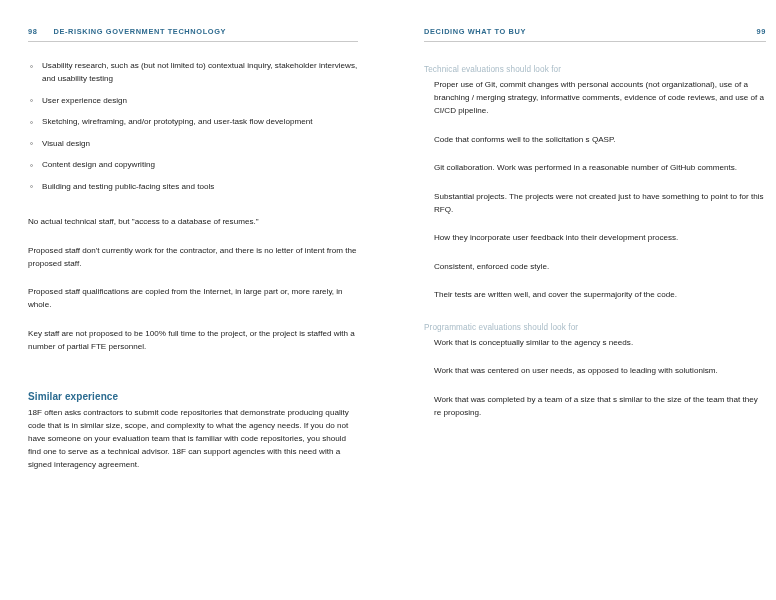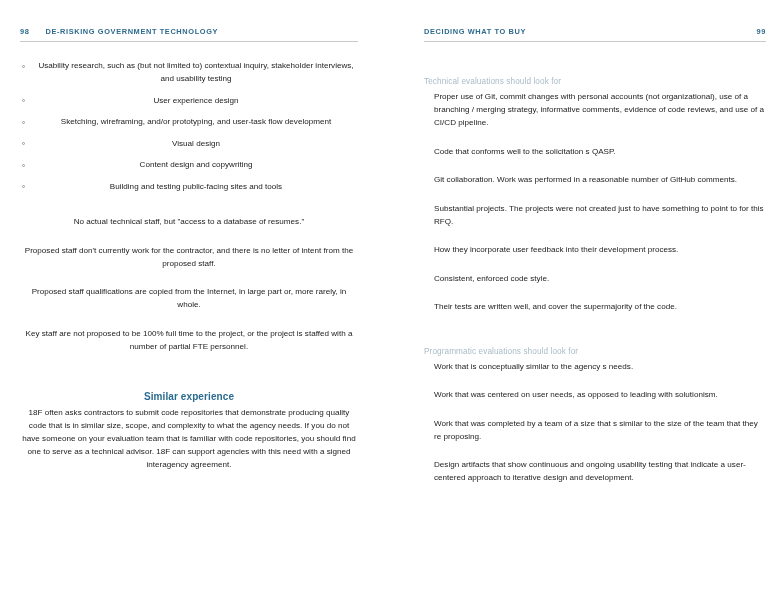--- a/index.html
+++ b/index.html
@@ -24,21 +24,21 @@
 
   .page {
     width: 388px;
     height: 600px;
     box-sizing: border-box;
     background: #ffffff;
     position: relative;
     padding: 27px 30px 0 30px;
   }
 
-  .page-left  { padding-left: 20px; padding-right: 30px; text-align: center; }
+  .page-left  { padding-left: 28px; padding-right: 30px; }
   .page-right { padding-left: 36px; padding-right: 10px; }
 
   
   .runhead {
     display: flex;
     align-items: baseline;
     font-size: 7.4px;
     font-weight: bold;
     letter-spacing: 0.62px;
     color: #2f6b8f;
@@ -94,21 +94,21 @@
     color: #2b6b90;
     margin: 8px 0 3px 0;
     letter-spacing: 0.1px;
   }
 
   
   .sub-head {
     font-size: 8.2px;
     font-weight: normal;
     color: #a9bcc7;
-    margin: 16px 0 2px 0;
+    margin: 4px 0 2px 0;
     letter-spacing: 0.1px;
   }
 
   
   .stmt-list { margin: 0; padding: 0; list-style: none; }
   .stmt-list li {
     padding-left: 10px;
     margin-bottom: 15.5px;
   }
   .stmt-list li:last-child { margin-bottom: 0; }
@@ -177,20 +177,19 @@
       </div>
 
       <div style="height:15.5px"></div>
 
       <div class="block">
         <div class="sub-head">Programmatic evaluations should look for</div>
         <ul class="stmt-list">
           <li>Work that is conceptually similar to the agency s needs.</li>
           <li>Work that was centered on user needs, as opposed to leading with solutionism.</li>
           <li>Work that was completed by a team of a size that s similar to the size of the team that they re proposing.</li>
-          <li>Design artifacts that show continuous and ongoing usability testing that indicate a user-centered approach to iterative design and development.</li>
         </ul>
       </div>
 
     </div>
   </div>
 
 </div>
 
 </body></html>

